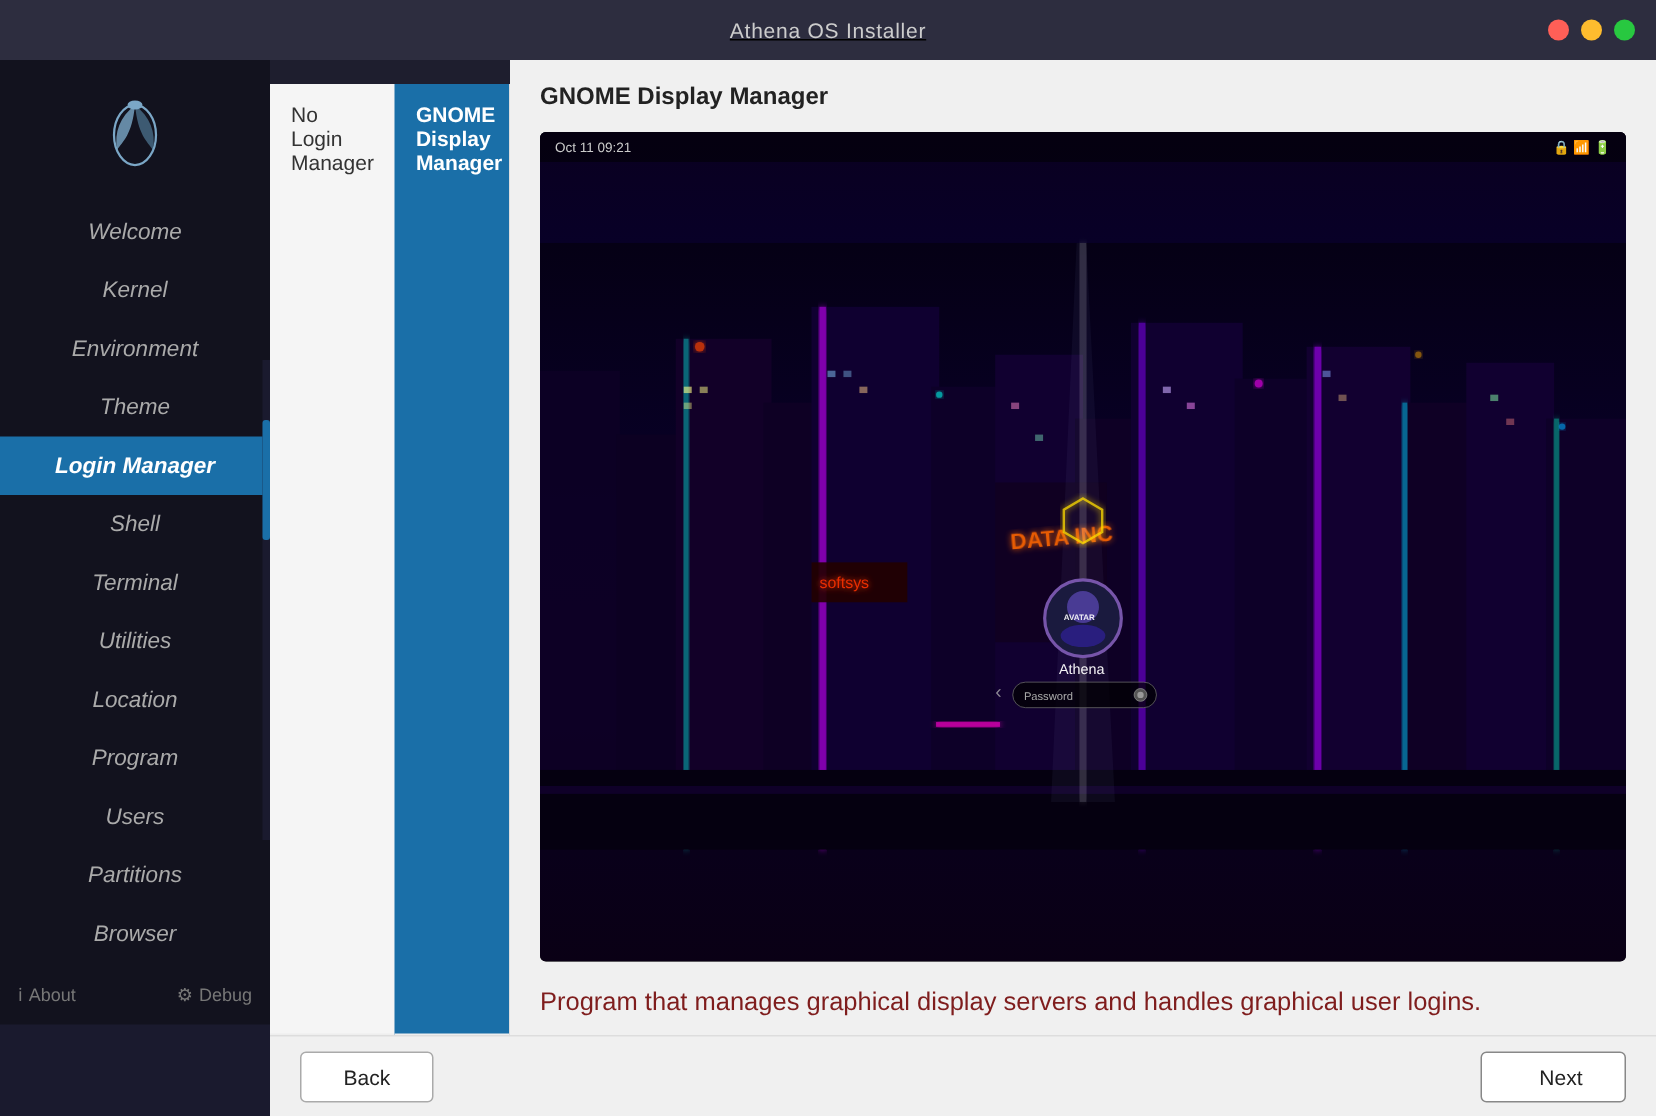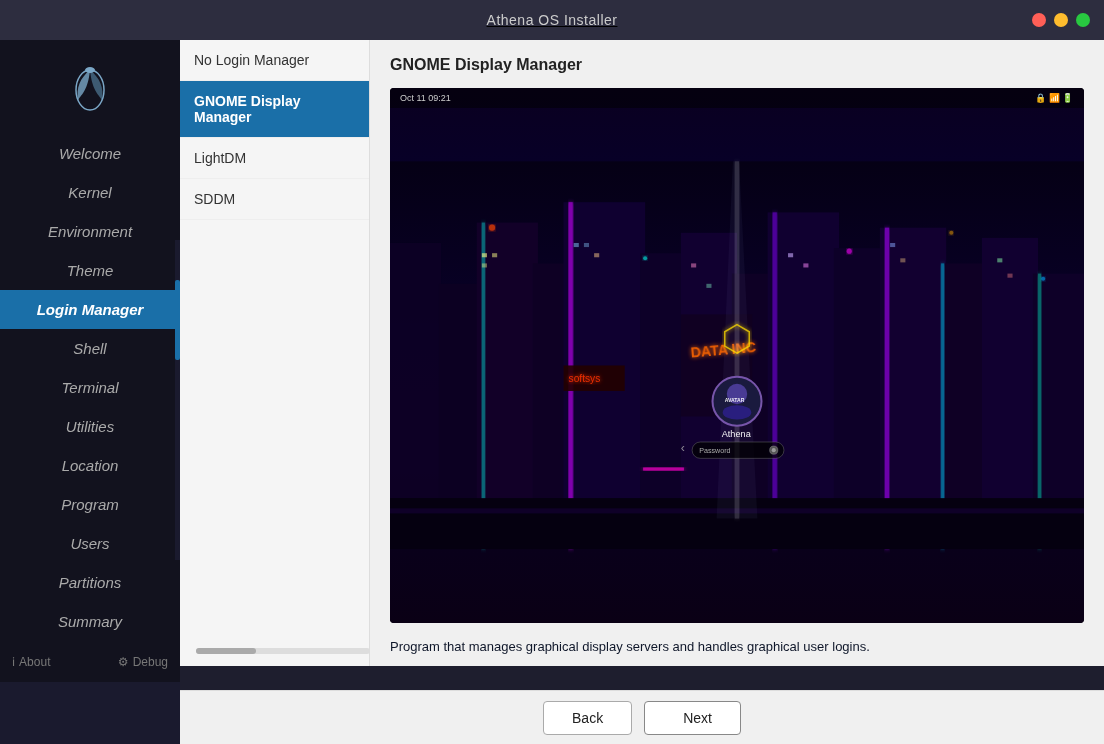--- a/index.html
+++ b/index.html
@@ -118,27 +118,28 @@
 
     
     .content-panels {
       display: flex;
       flex: 1;
       overflow: hidden;
     }
 
     
     .list-panel {
-      width: 190px;
+      width: 160px;
       background: #f5f5f5;
       border-right: 1px solid #ddd;
       display: flex;
-      flex-direction: column;
+      flex-direction: row;
       flex-shrink: 0;
       overflow-y: auto;
+      margin-top: 16px;
     }
     .list-item {
       padding: 12px 14px;
       font-size: 14px;
       color: #333;
       cursor: pointer;
       border-bottom: 1px solid #eee;
       user-select: none;
     }
     .list-item.selected {
@@ -169,39 +170,38 @@
       overflow: hidden;
       margin-bottom: 10px;
       background: #000;
       min-height: 0;
     }
     .preview-image svg {
       width: 100%;
       height: 100%;
     }
     .description-text {
-      font-size: 13px;
-      color: #0f172a;
+      font-size: 17px;
+      color: #7f1d1d;
       line-height: 1.5;
       margin-top: 4px;
       flex-shrink: 0;
     }
 
     
     .bottom-bar {
       height: 54px;
       background: #f0f0f0;
       border-top: 1px solid #ddd;
       display: flex;
       align-items: center;
-      justify-content: center;
+      justify-content: space-between;
       padding: 0 20px;
       gap: 12px;
       flex-shrink: 0;
-      margin-top: 24px;
     }
     .btn {
       padding: 8px 28px;
       font-size: 14px;
       border-radius: 4px;
       border: 1px solid #aaa;
       background: #fff;
       color: #222;
       cursor: pointer;
       user-select: none;
@@ -306,21 +306,21 @@
         <div class="nav-item">Environment</div>
         <div class="nav-item">Theme</div>
         <div class="nav-item active">Login Manager</div>
         <div class="nav-item">Shell</div>
         <div class="nav-item">Terminal</div>
         <div class="nav-item">Utilities</div>
         <div class="nav-item">Location</div>
         <div class="nav-item">Program</div>
         <div class="nav-item">Users</div>
         <div class="nav-item">Partitions</div>
-        <div class="nav-item">Summary</div>
+        <div class="nav-item">Browser</div>
       </nav>
 
       <div class="sidebar-bottom">
         <span class="sidebar-bottom-item">
           <span>ℹ</span>
           <span>About</span>
         </span>
         <span class="sidebar-bottom-item">
           <span>⚙</span>
           <span>Debug</span>

